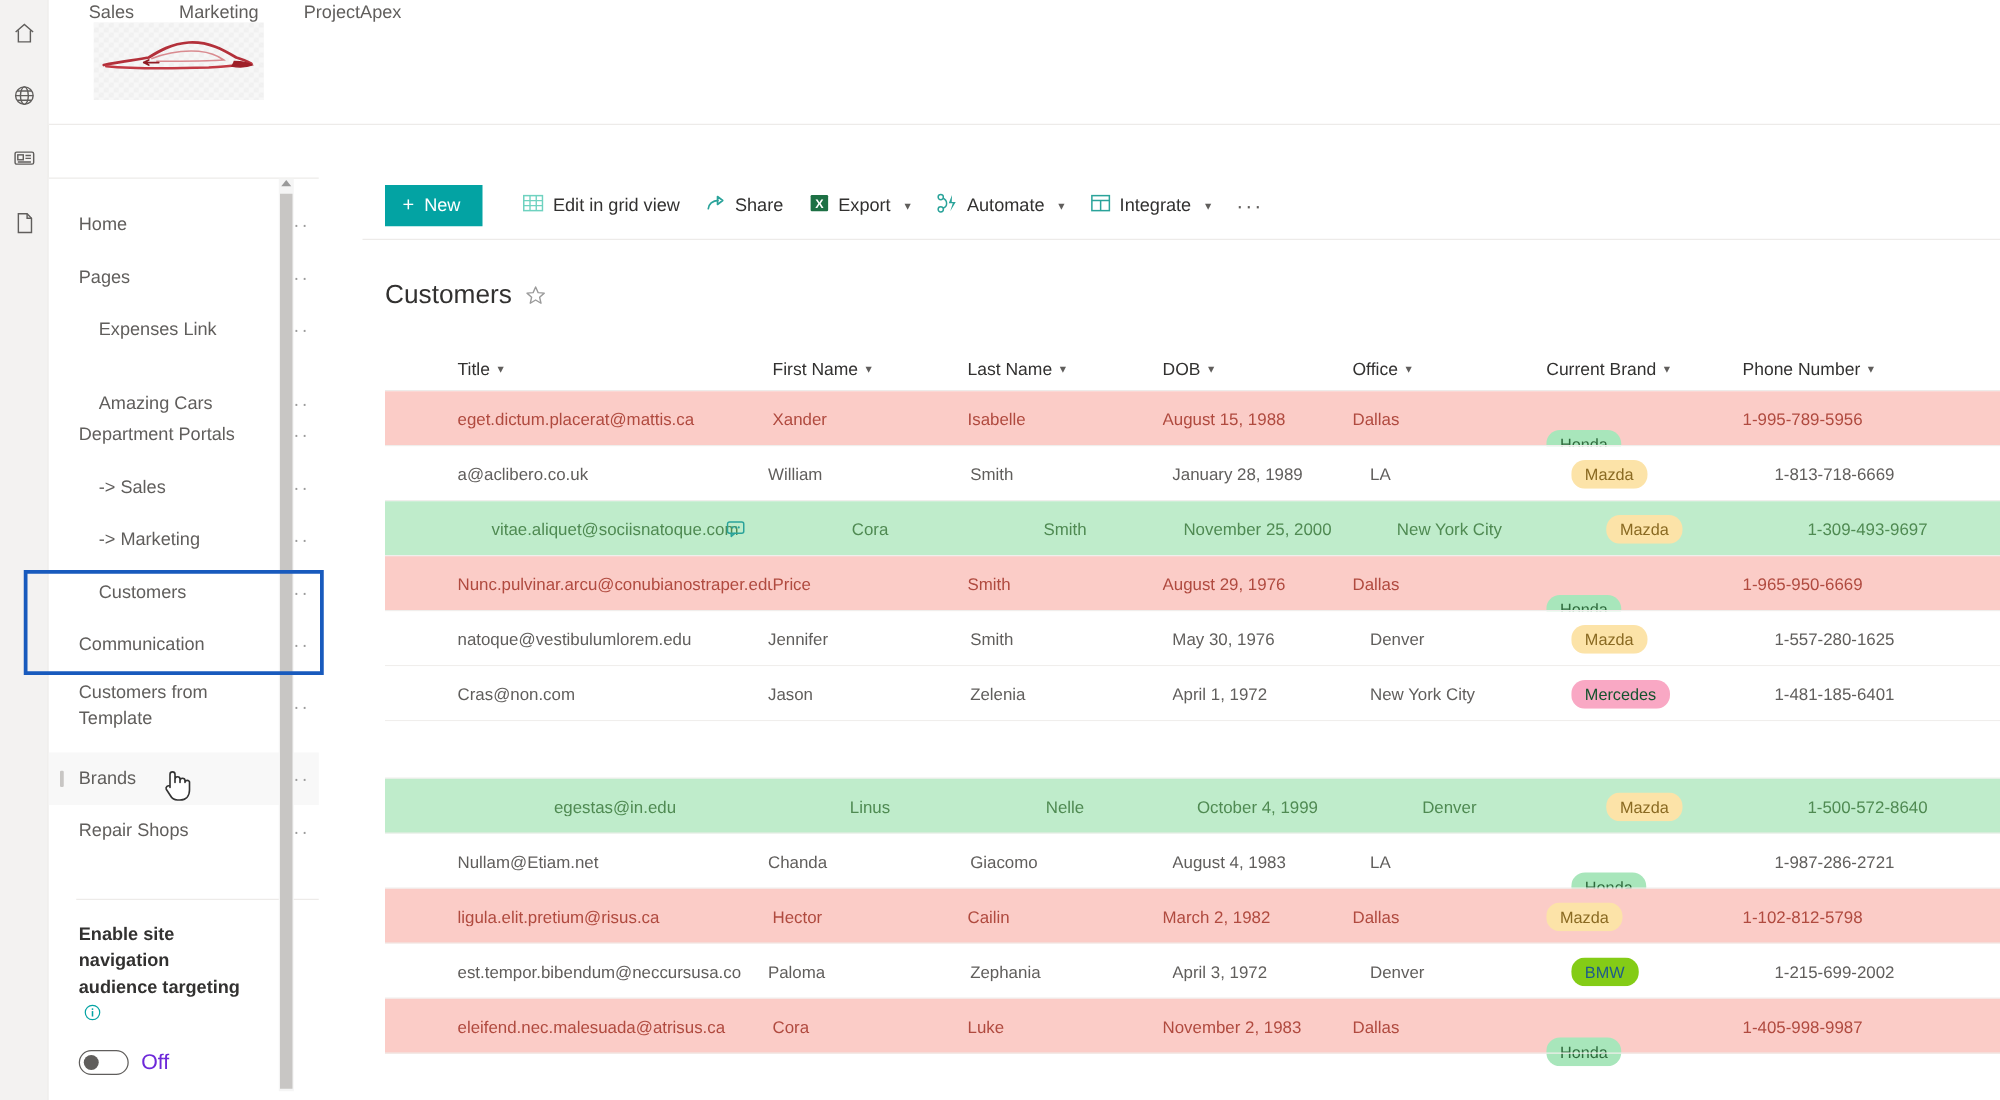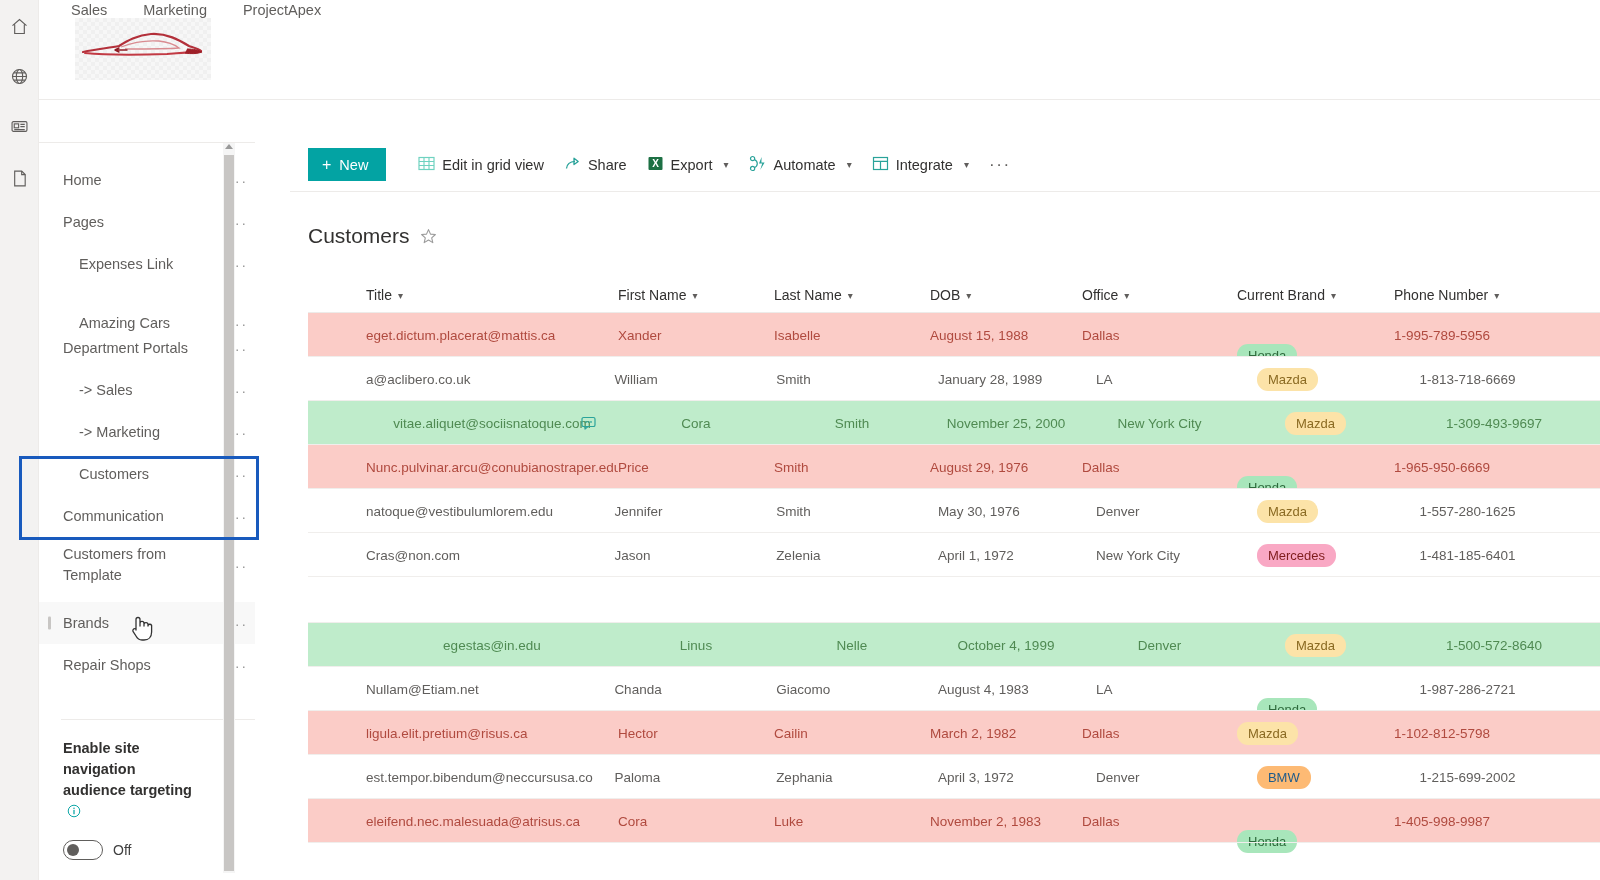--- a/index.html
+++ b/index.html
@@ -101,21 +101,21 @@
   .info-icon svg { width: 14px; height: 14px; }
   .toggle-row { display: flex; align-items: center; gap: 10px; padding: 16px 24px 0 24px; }
   .toggle {
     width: 40px; height: 20px; border-radius: 10px;
     border: 1px solid #605e5c; background: #ffffff; position: relative; cursor: pointer; flex: none;
   }
   .toggle .knob {
     position: absolute; left: 3px; top: 3px; width: 12px; height: 12px;
     border-radius: 50%; background: #605e5c;
   }
-  .toggle-state { font-size: 14px; color: #404040; }
+  .toggle-state { font-size: 17px; color: #6d28d9; }
 
   
   .cursor-hand { position: absolute; left: 128px; top: 612px; z-index: 8; pointer-events: none; }
   .cursor-hand svg { width: 26px; height: 30px; }
 
   
   .main { position: absolute; left: 290px; top: 128px; width: 1310px; height: 752px; background: #fff; }
 
   .cmdbar { position: absolute; left: 18px; top: 20px; display: flex; align-items: center; gap: 0; }
   .btn-new {
@@ -170,22 +170,22 @@
 
   .comment-icon { position: absolute; right: 22px; top: 50%; transform: translateY(-50%); }
   .comment-icon svg { width: 15px; height: 15px; display: block; }
 
   .pill {
     display: inline-block; font-size: 13px; padding: 4px 11px; border-radius: 11px;
     line-height: 15px;
   }
   .pill.honda    { background: #a8e6bb; color: #2f6b3d; margin-top: 40px; }
   .pill.mazda    { background: #fce3a8; color: #8a6a22; }
-  .pill.mercedes { background: #f9a8c4; color: #7f1d1d; }
-  .pill.bmw      { background: #fdba74; color: #1f5b8a; }
+  .pill.mercedes { background: #f9a8c4; color: #14532d; }
+  .pill.bmw      { background: #84cc16; color: #1f5b8a; }
 </style>
 </head>
 <body>
 
 <div class="app">
 
   <div class="rail">
     <div class="rail-btn" style="top:4px">
       <svg viewBox="0 0 24 24">
           <path d="M4 11 L12 4 L20 11 M6.5 9.6 V20 H17.5 V9.6"></path>

